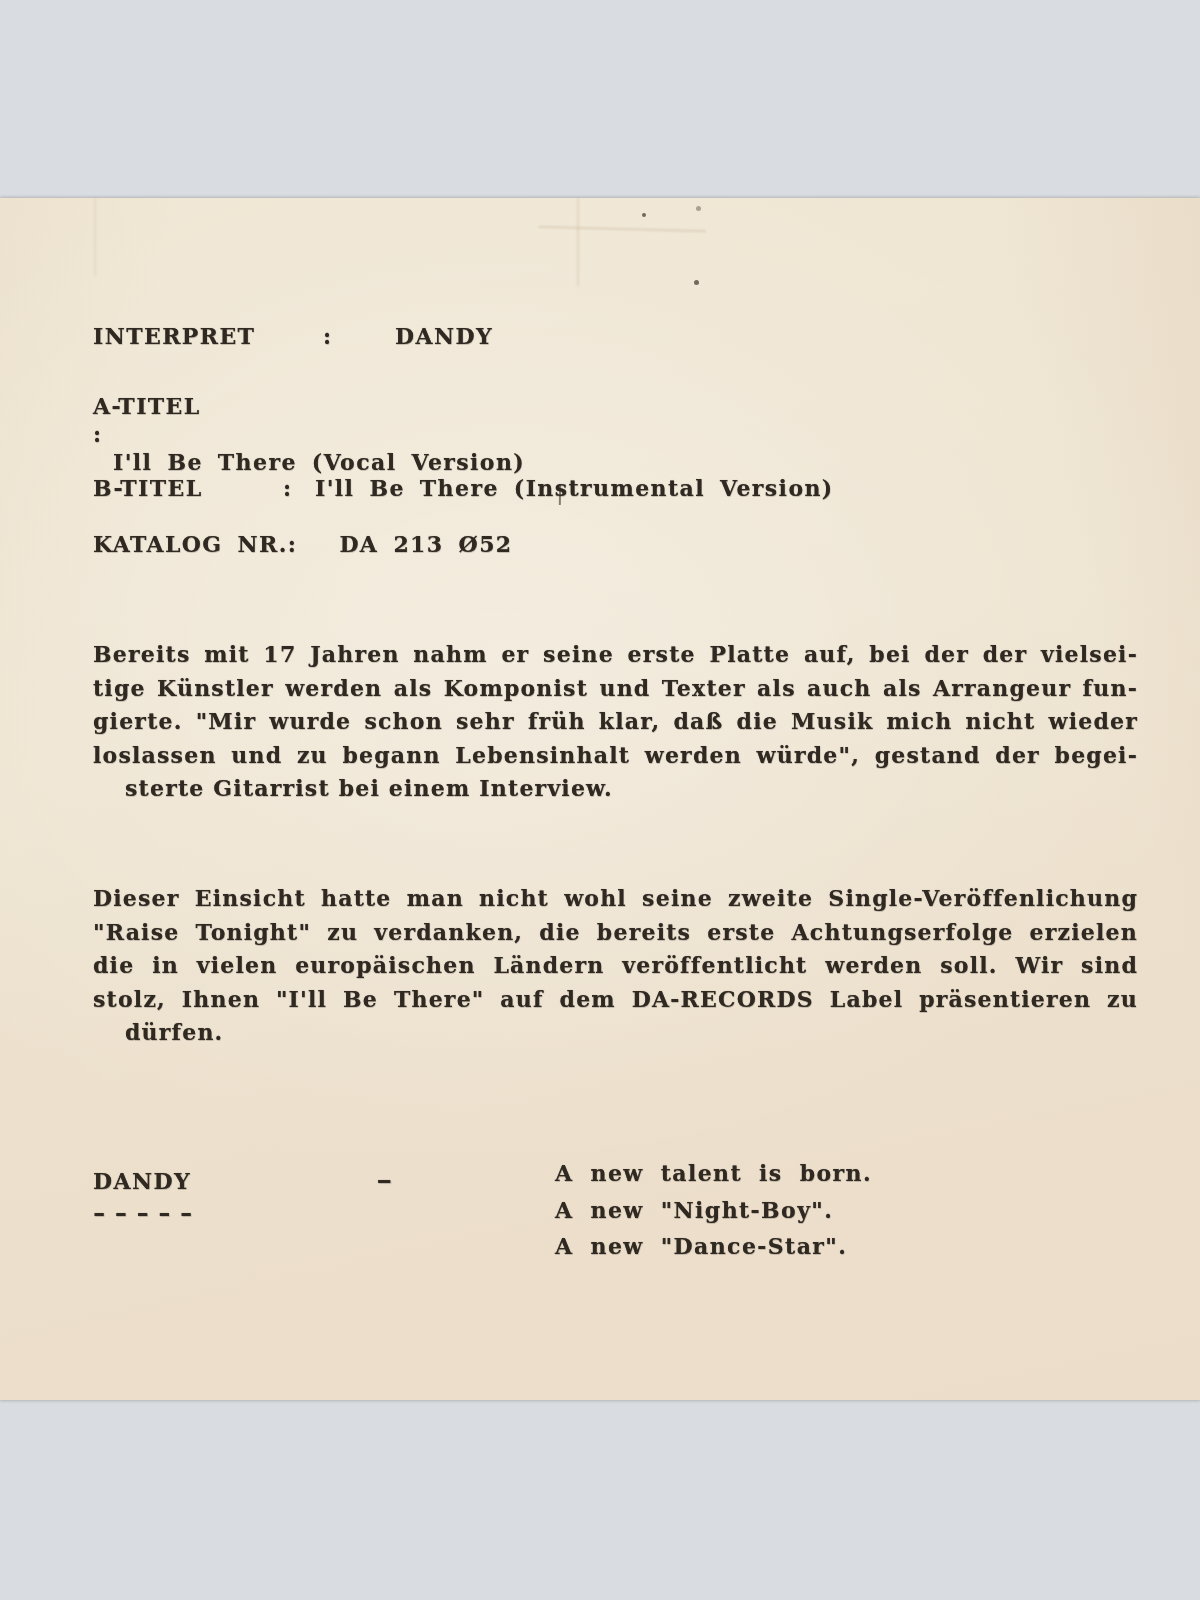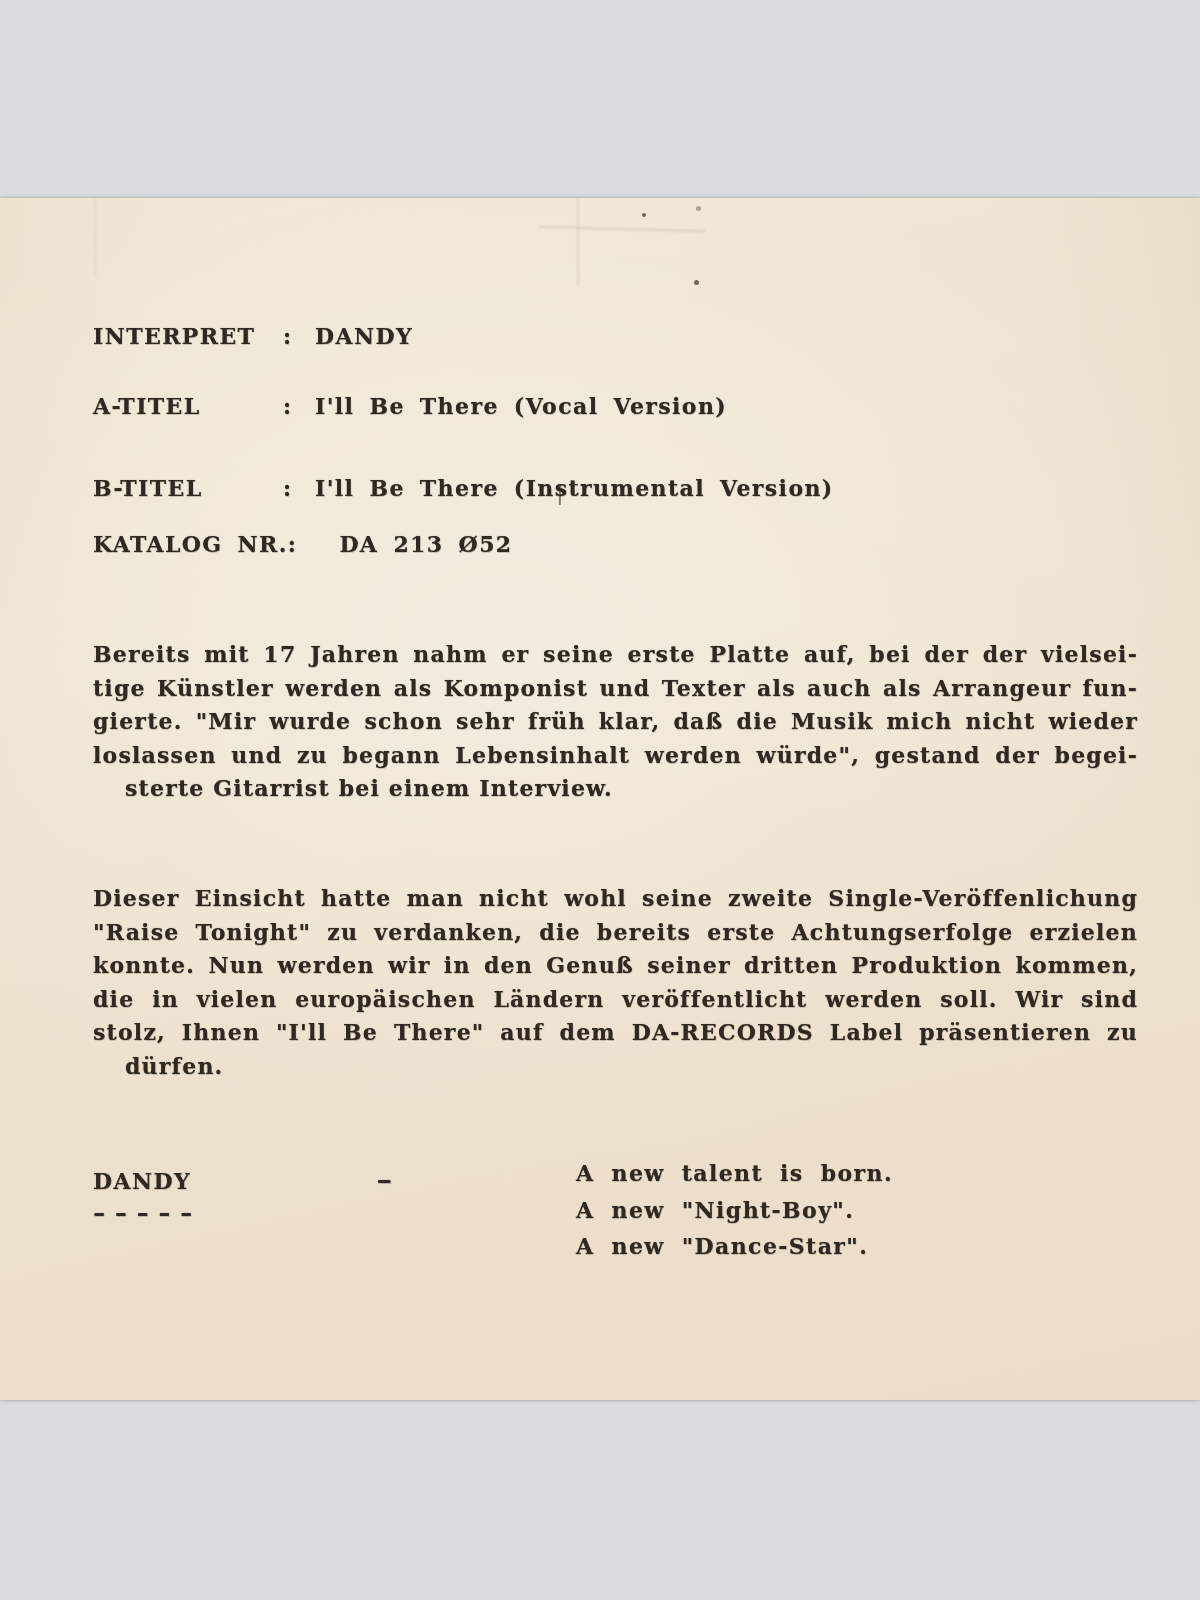--- a/index.html
+++ b/index.html
@@ -52,22 +52,22 @@
   
   .info-row {
     position: absolute; left: 93px;
     display: flex; align-items: flex-start;
     font-size: 22px; letter-spacing: 1.4px; word-spacing: 6px;
     line-height: 28px; white-space: nowrap;
   }
   .info-row .label { display: inline-block; min-width: 190px; }
   .info-row .colon { display: inline-block; width: 12px; }
   .info-row .value { display: inline-block; margin-left: 20px; }
-  .row-0 { top: 124px; }
-  .row-1 { top: 194px; }
+  .row-0 { top: 124px; gap: 40px; }
+  .row-1 { top: 194px; flex-direction: column; }
   .row-2 { top: 276px; }
   .row-3 { top: 332px; text-align: right; }
   .row-3 .value { padding-left: 10px; }
 
   
   .para {
     position: absolute; left: 93px; width: 1045px;
     font-size: 22px; letter-spacing: 1.2px;
   }
   .para-1 { top: 440px; }
@@ -80,21 +80,21 @@
   .pline.short { text-align-last: left; margin-left: 32px; }
 
   
   .foot-text { font-size: 22px; letter-spacing: 1.4px; word-spacing: 8px; line-height: 28px; }
   .artist { position: absolute; left: 93px; top: 969px; }
   .artist-underline {
     position: absolute; left: 93px; top: 1001px;
     letter-spacing: 7px; transform: scaleX(1.35); transform-origin: left center;
   }
   .mid-dash { position: absolute; left: 376px; top: 968px; transform: scaleX(1.8); transform-origin: left center; }
-  .taglines { position: absolute; left: 555px; top: 957px; margin-left: 21px; }
+  .taglines { position: absolute; left: 555px; top: 957px; }
   .tagline { line-height: 36.7px; white-space: nowrap; }
 </style>
 </head>
 <body>
 
 <div class="paper">
 
   <div class="crease-h"></div>
   <div class="crease-v"></div>
   <div class="crease-v2"></div>
@@ -128,21 +128,20 @@
     <div class="pline">Bereits mit 17 Jahren nahm er seine erste Platte auf, bei der der vielsei-</div>
     <div class="pline">tige Künstler werden als Komponist und Texter als auch als Arrangeur fun-</div>
     <div class="pline">gierte. "Mir wurde schon sehr früh klar, daß die Musik mich nicht wieder</div>
     <div class="pline">loslassen und zu begann Lebensinhalt werden würde", gestand der begei-</div>
     <div class="pline short">sterte Gitarrist bei einem Interview.</div>
   </div>
 
   <div class="para para-2">
     <div class="pline">Dieser Einsicht hatte man nicht wohl seine zweite Single-Veröffenlichung</div>
     <div class="pline">"Raise Tonight" zu verdanken, die bereits erste Achtungserfolge erzielen</div>
-    <div class="pline">konnte. Nun werden wir in den Genuß seiner dritten Produktion kommen,</div>
     <div class="pline">die in vielen europäischen Ländern veröffentlicht werden soll. Wir sind</div>
     <div class="pline">stolz, Ihnen "I'll Be There" auf dem DA-RECORDS Label präsentieren zu</div>
     <div class="pline short">dürfen.</div>
   </div>
 
   <div class="artist foot-text">DANDY</div>
   <div class="artist-underline foot-text">-----</div>
   <div class="mid-dash foot-text">-</div>
   <div class="taglines foot-text">
     <div class="tagline">A new talent is born.</div>

